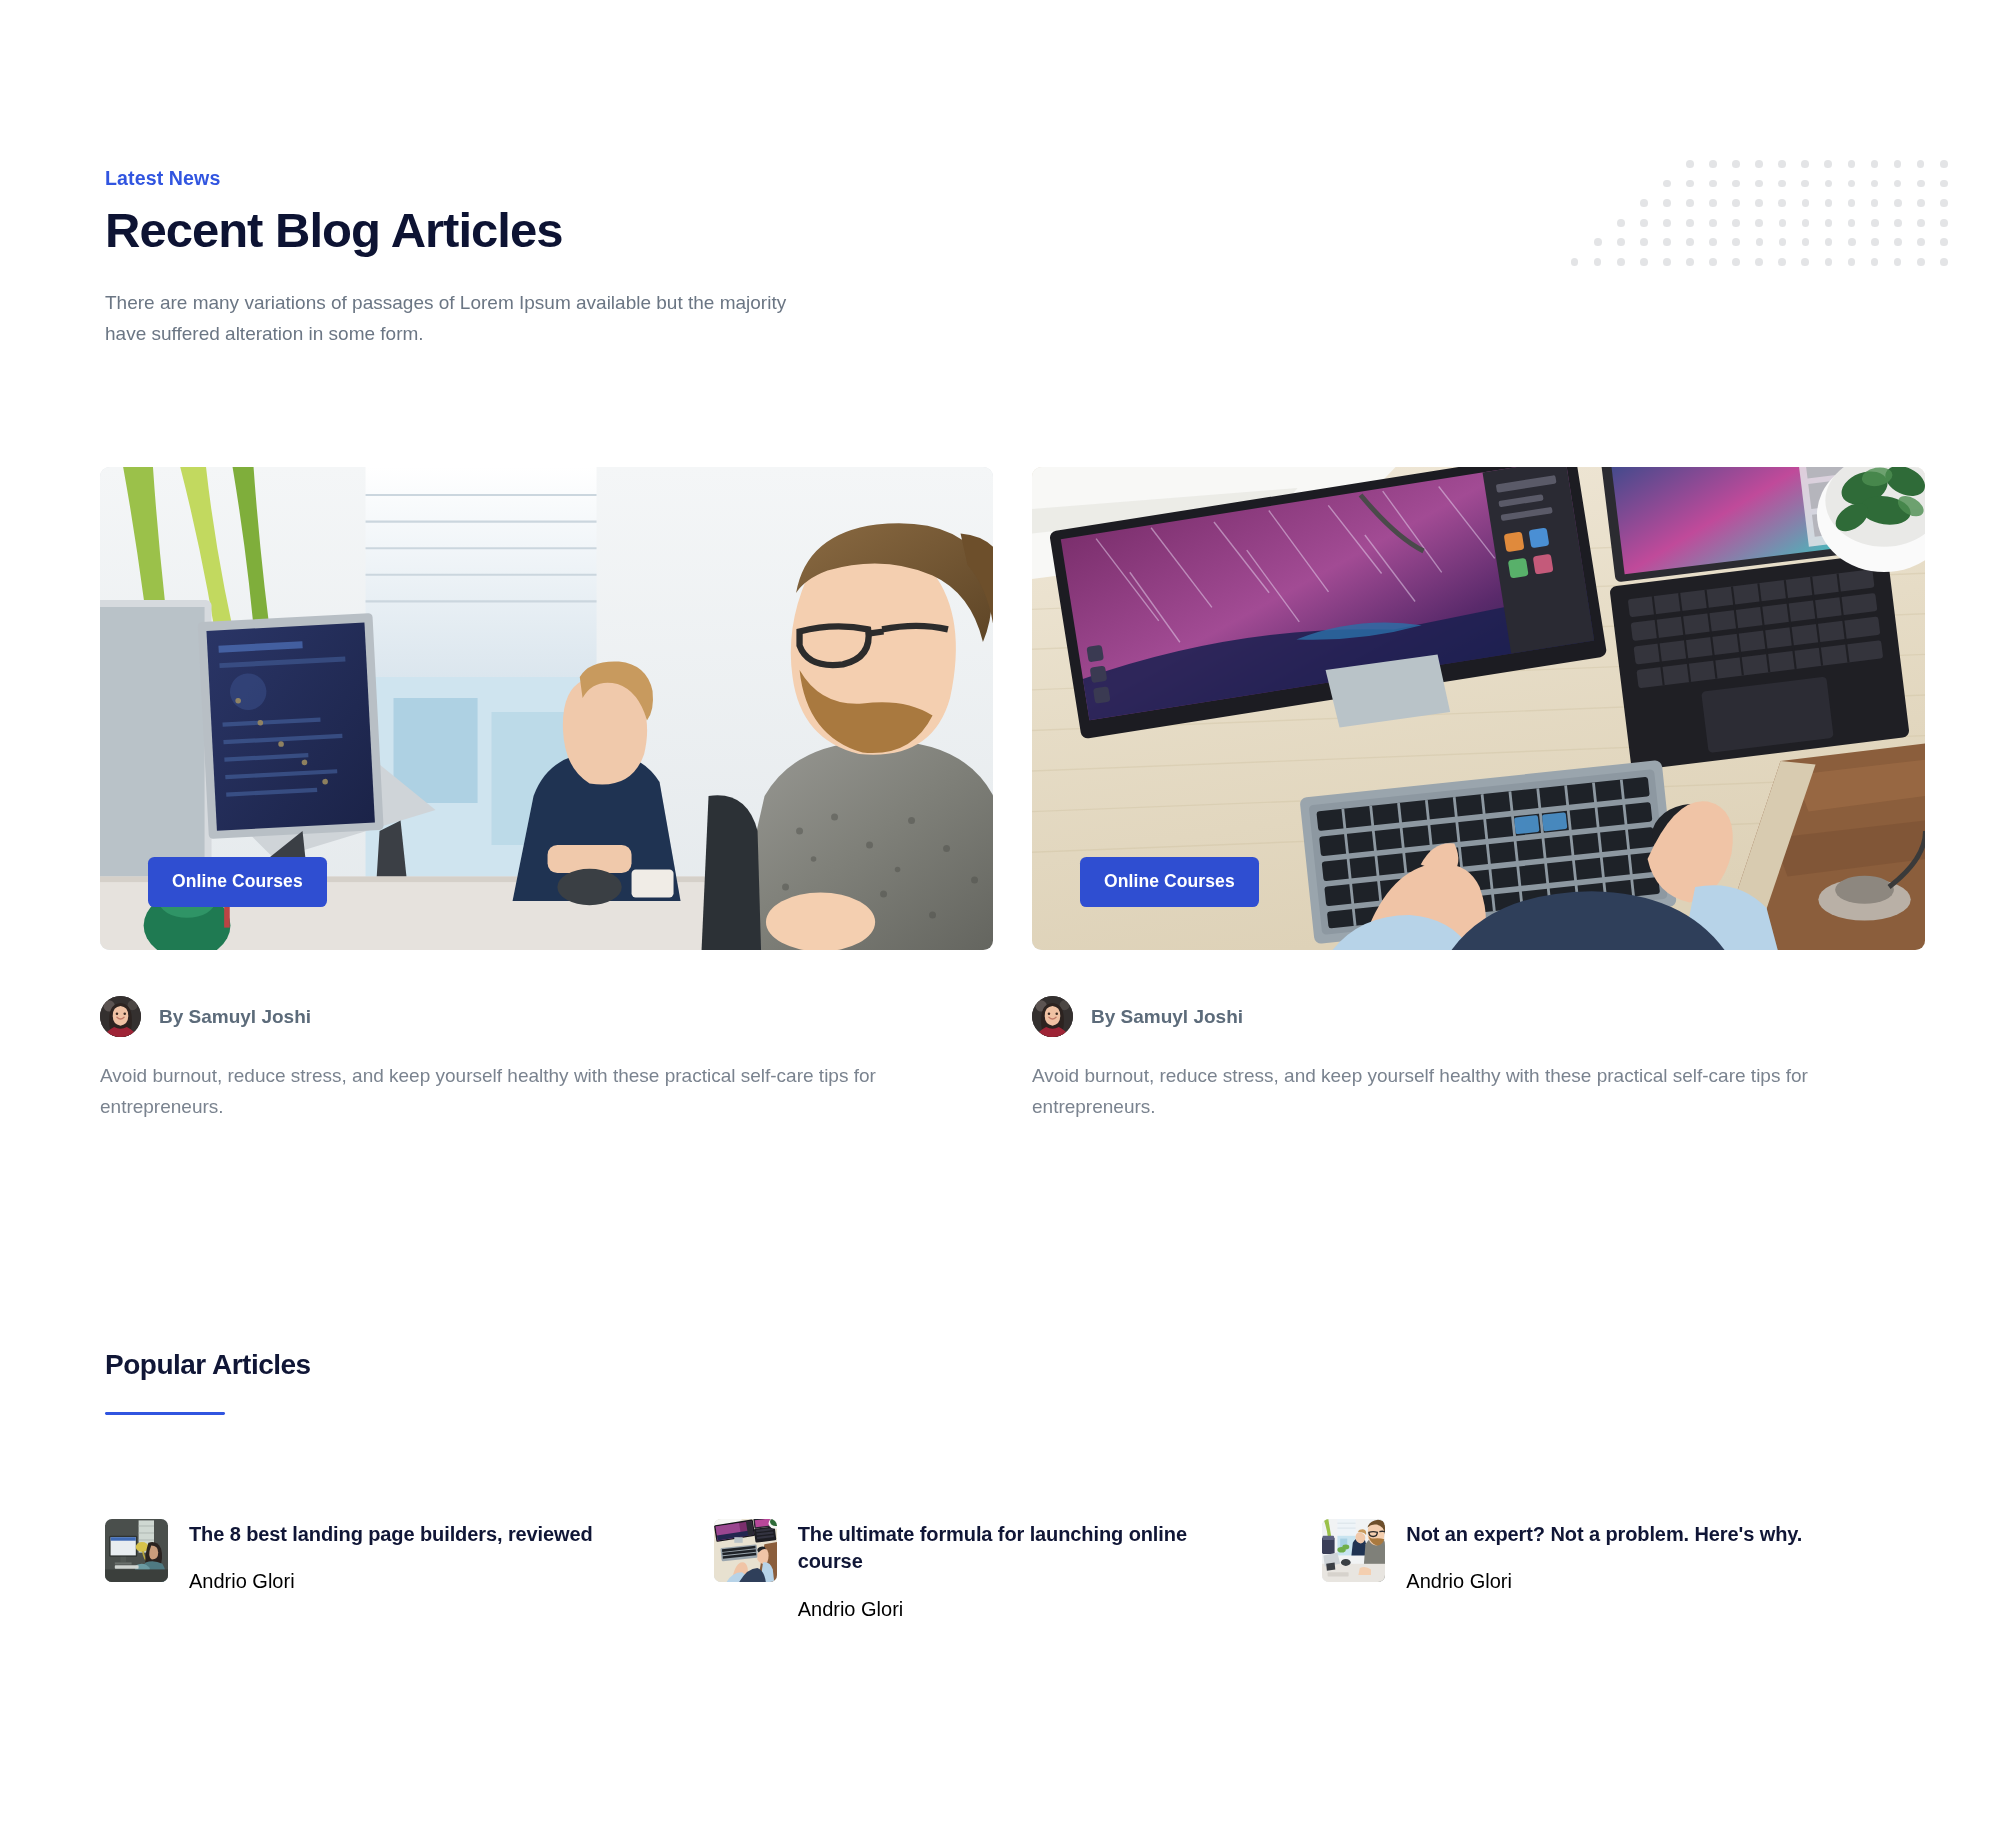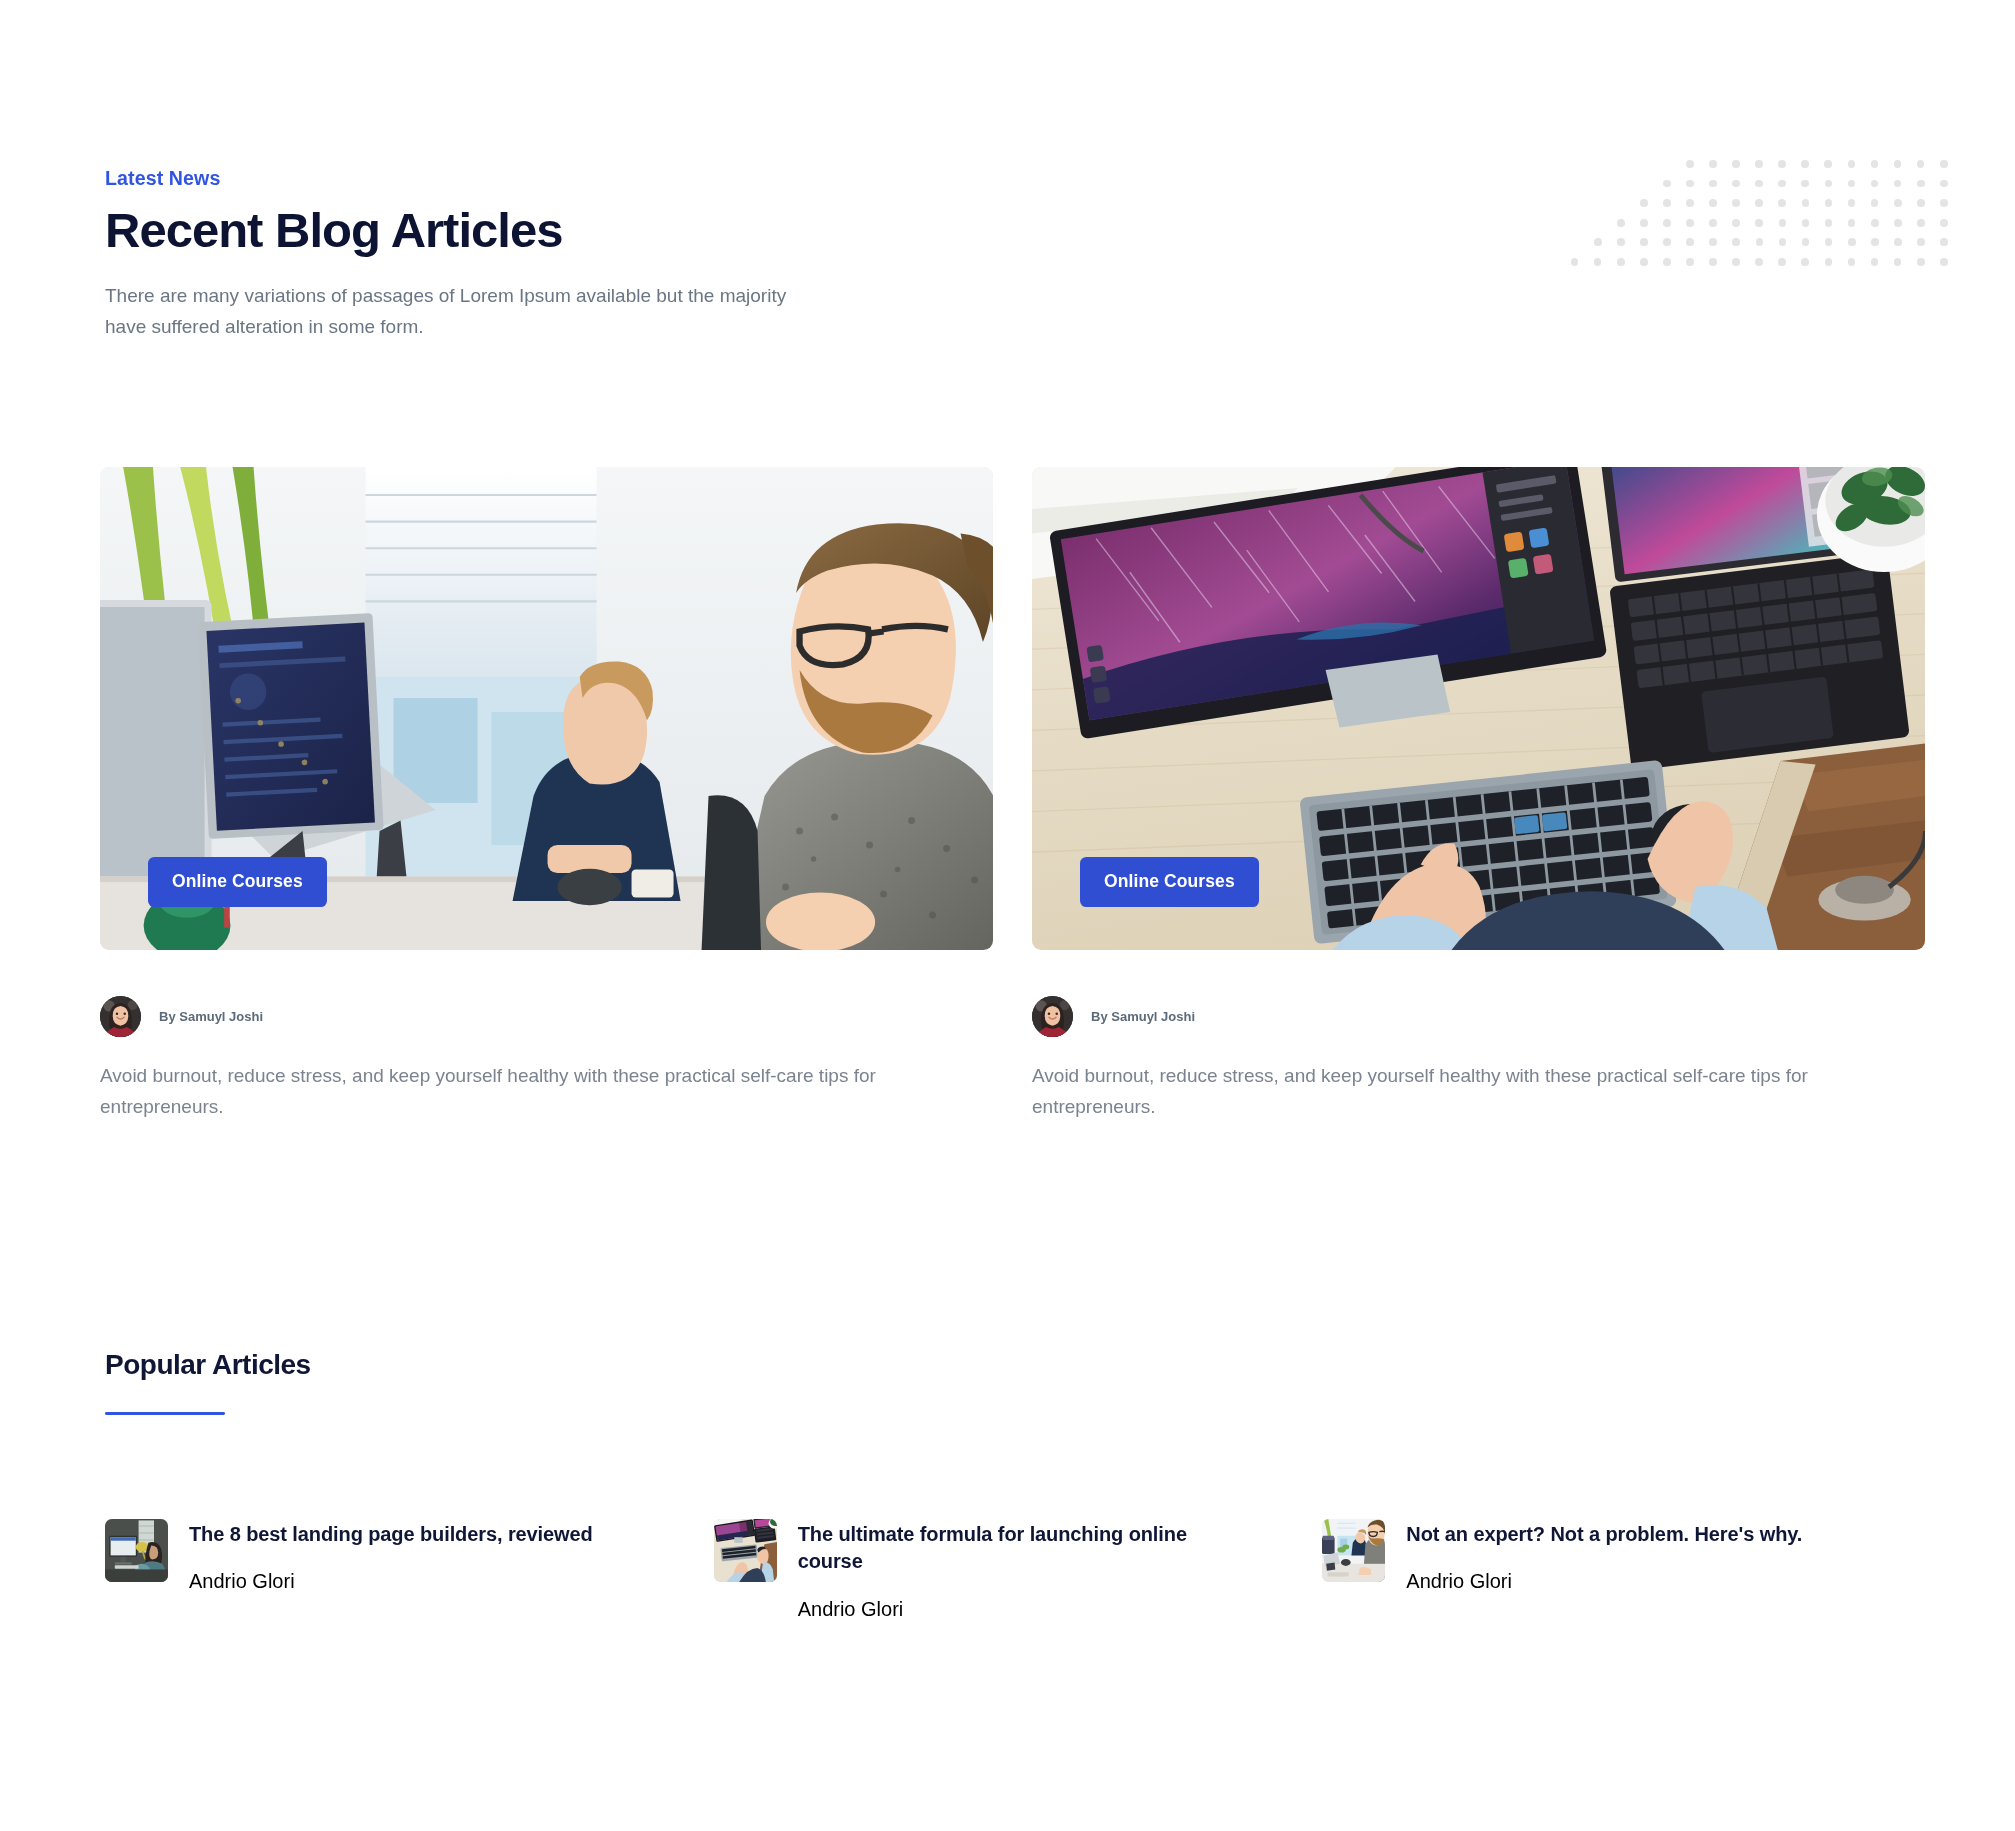--- a/index.html
+++ b/index.html
@@ -60,21 +60,21 @@
   }
   .page-title {
     margin-top: 13.3px;
     font-size: 49px;
     font-weight: 700;
     color: #0d1333;
     letter-spacing: -1px;
     line-height: 1.08;
   }
   .page-subtitle {
-    margin-top: 23px;
+    margin-top: 30px;
     font-size: 19px;
     color: #6b7684;
     line-height: 1.65;
     max-width: 707px;
   }
 
   
   .cards {
     position: absolute;
     left: 100px;
@@ -118,21 +118,21 @@
   .avatar {
     width: 41px;
     height: 41px;
     border-radius: 50%;
     overflow: hidden;
     flex: 0 0 auto;
     background: #3a3436;
   }
   .avatar svg { display: block; width: 100%; height: 100%; }
   .byline-name {
-    font-size: 13px;
+    font-size: 19px;
     font-weight: 600;
     color: #5c6b7a;
   }
 
   .card-title {
     margin-top: 31.5px;
     font-size: 28px;
     font-weight: 700;
     color: #101636;
     line-height: 1.32;

